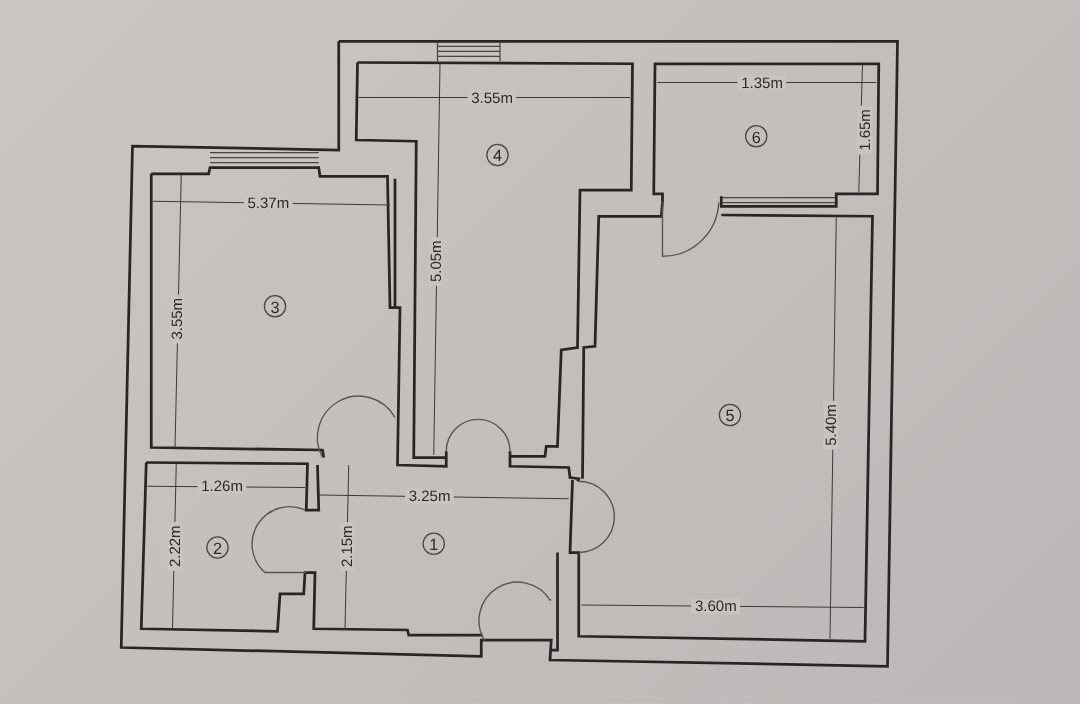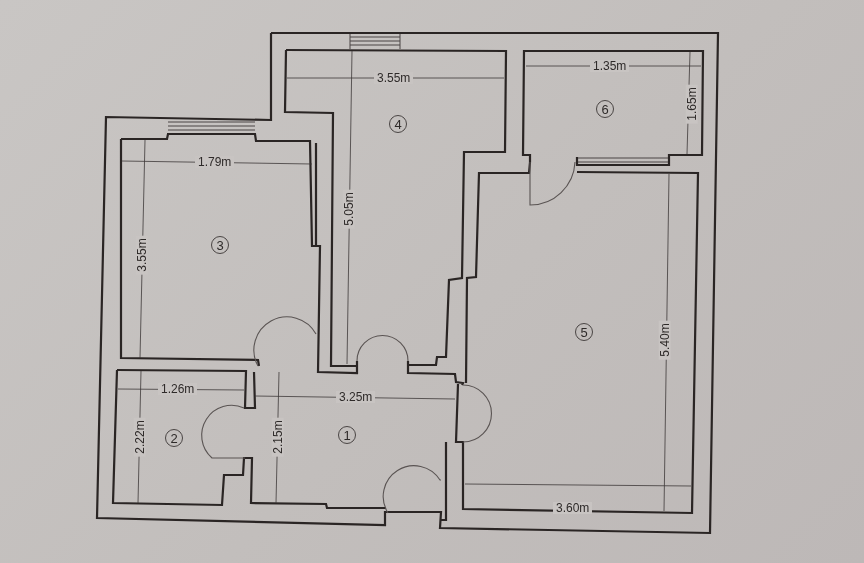--- a/index.html
+++ b/index.html
@@ -97,27 +97,27 @@
 
       <line class="dim" x1="465" y1="484" x2="691" y2="486"></line>
       <line class="dim" x1="669" y1="174" x2="664" y2="511"></line>
     </g>
   </svg>
 
   <span class="lbl" style="left:374px;top:72px;background:#c8c4c2;padding:0 3px;">3.55m</span>
   <span class="lbl v" style="left:329px;top:203px;background:#c8c4c2;padding:0 3px;">5.05m</span>
   <span class="lbl" style="left:590px;top:60px;background:#c8c4c2;padding:0 3px;">1.35m</span>
   <span class="lbl v" style="left:672px;top:98px;background:#c8c4c2;padding:0 3px;">1.65m</span>
-  <span class="lbl" style="left:195px;top:156px;background:#c8c4c2;padding:0 3px;">1.79m</span>
+  <span class="lbl" style="left:195px;top:156px;background:#c8c4c2;padding:0 3px;">5.37m</span>
   <span class="lbl v" style="left:122px;top:249px;background:#c8c4c2;padding:0 3px;">3.55m</span>
   <span class="lbl" style="left:158px;top:383px;background:#c8c4c2;padding:0 3px;">1.26m</span>
   <span class="lbl v" style="left:120px;top:431px;background:#c8c4c2;padding:0 3px;">2.22m</span>
-  <span class="lbl" style="left:336px;top:391px;background:#c8c4c2;padding:0 3px;">3.25m</span>
+  <span class="lbl" style="left:324px;top:391px;background:#c8c4c2;padding:0 3px;">3.25m</span>
   <span class="lbl v" style="left:258px;top:431px;background:#c8c4c2;padding:0 3px;">2.15m</span>
-  <span class="lbl" style="left:553px;top:502px;background:#c8c4c2;padding:0 3px;">3.60m</span>
+  <span class="lbl" style="left:553px;top:479px;background:#c8c4c2;padding:0 3px;">3.60m</span>
   <span class="lbl v" style="left:645px;top:334px;background:#c8c4c2;padding:0 3px;">5.40m</span>
 
   <span class="room-num" style="left:389px;top:115px;">4</span>
   <span class="room-num" style="left:596px;top:100px;">6</span>
   <span class="room-num" style="left:211px;top:236px;">3</span>
   <span class="room-num" style="left:575px;top:323px;">5</span>
   <span class="room-num" style="left:165px;top:429px;">2</span>
   <span class="room-num" style="left:338px;top:426px;">1</span>
 </div>
 

